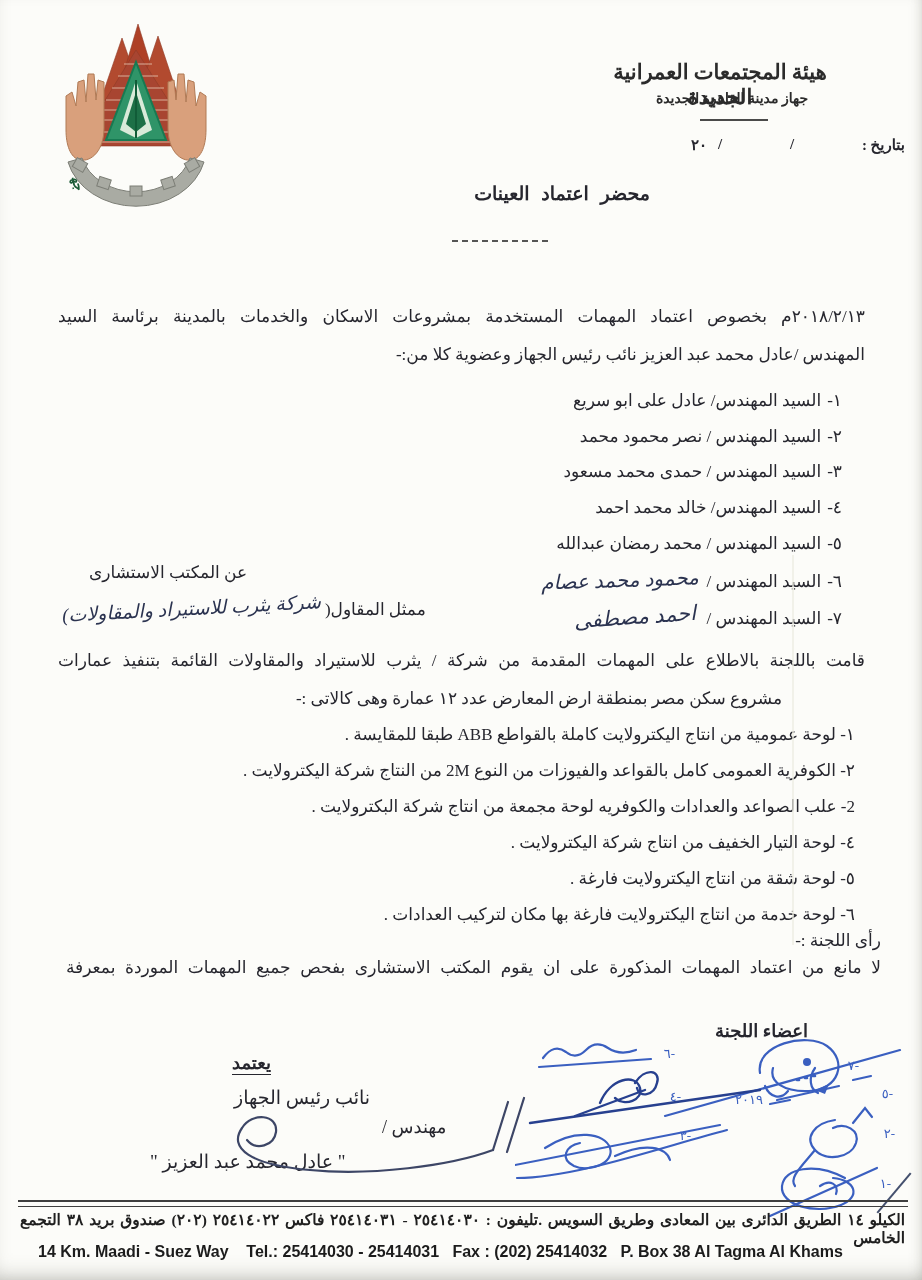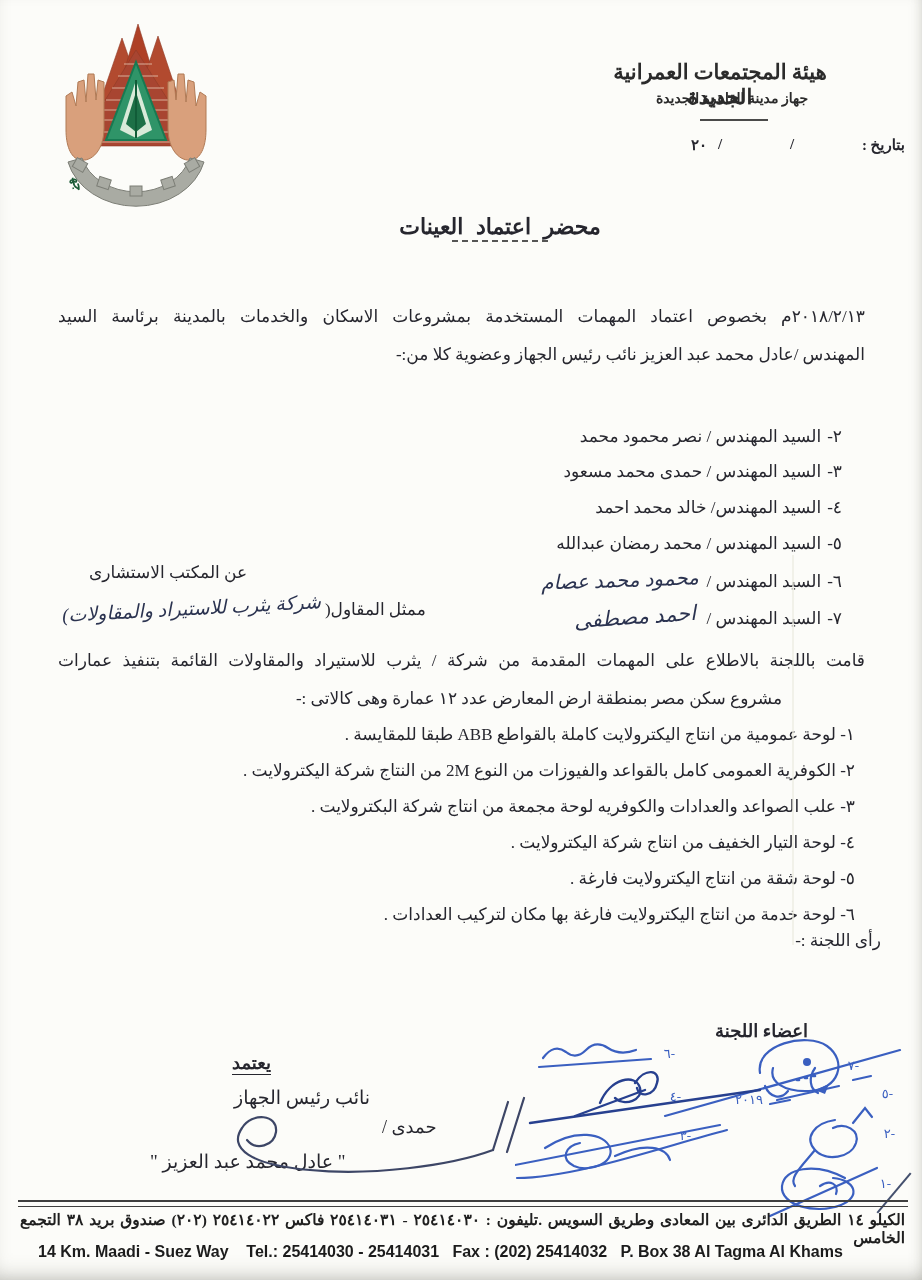--- a/index.html
+++ b/index.html
@@ -78,47 +78,49 @@
 
   <div class="abs hdr b" style="right:72px;top:60px;width:260px;font-size:21px;">هيئة المجتمعات العمرانية الجديدة</div>
   <div class="abs hdr b" style="right:80px;top:90px;width:220px;font-size:14px;">جهاز مدينة القاهرة الجديدة</div>
   <div class="abs" style="left:700px;top:119px;width:68px;border-top:2px solid #4a4a4a;"></div>
 
   <div class="abs b line" style="right:17px;top:136px;font-size:15px;">بتاريخ :</div>
   <div class="abs b line" style="left:790px;top:136px;font-size:15px;">/</div>
   <div class="abs b line" style="left:718px;top:136px;font-size:15px;">/</div>
   <div class="abs b line" style="left:676px;top:136px;font-size:15px;margin-left:15px;">٢٠</div>
 
-  <div class="abs b" style="left:350px;top:182px;width:300px;text-align:center;font-size:22px;word-spacing:7px;margin-top:32px;">محضر اعتماد العينات</div>
+  <div class="abs b" style="left:350px;top:182px;width:300px;text-align:right;font-size:19px;word-spacing:7px;">محضر اعتماد العينات</div>
   <div class="abs" style="left:452px;top:240px;width:96px;border-top:2px dashed #555;"></div>
 
   <div class="abs line just" style="right:57px;left:58px;top:306px;">٢٠١٨/٢/١٣م بخصوص اعتماد المهمات المستخدمة بمشروعات الاسكان والخدمات بالمدينة برئاسة السيد</div>
   <div class="abs line" style="right:57px;top:344px;">المهندس /عادل محمد عبد العزيز نائب رئيس الجهاز وعضوية كلا من:-</div>
 
+  <div class="abs line" style="right:80px;top:390px;"><span class="num">١-</span><span>السيد المهندس/ عادل على ابو سريع</span></div>
   <div class="abs line" style="right:80px;top:426px;"><span class="num">٢-</span><span>السيد المهندس / نصر محمود محمد</span></div>
   <div class="abs line" style="right:80px;top:461px;"><span class="num">٣-</span><span>السيد المهندس / حمدى محمد مسعود</span></div>
   <div class="abs line" style="right:80px;top:497px;"><span class="num">٤-</span><span>السيد المهندس/ خالد محمد احمد</span></div>
   <div class="abs line" style="right:80px;top:533px;"><span class="num">٥-</span><span>السيد المهندس / محمد رمضان عبدالله</span></div>
   <div class="abs line" style="right:80px;top:568px;"><span class="num">٦-</span><span>السيد المهندس /</span><span class="hw" style="font-size:20px;transform:rotate(-2deg);margin-right:8px;">محمود محمد عصام</span></div>
   <div class="abs line" style="right:80px;top:605px;"><span class="num">٧-</span><span>السيد المهندس /</span><span class="hw" style="font-size:21px;transform:rotate(-4deg);margin-right:10px;">احمد مصطفى</span></div>
 
   <div class="abs line" style="left:68px;top:562px;width:415px;text-align:left;margin-left:21px;">عن المكتب الاستشارى</div>
   <div class="abs line" style="left:62px;top:597px;width:415px;text-align:left;"><span>ممثل المقاول(</span><span class="hw" style="font-size:19px;transform:rotate(-3deg);margin-right:4px;">شركة يثرب للاستيراد والمقاولات)</span></div>
 
   <div class="abs line just" style="right:57px;left:58px;top:650px;">قامت باللجنة بالاطلاع على المهمات المقدمة من شركة / يثرب للاستيراد والمقاولات القائمة بتنفيذ عمارات</div>
   <div class="abs line" style="right:140px;top:688px;">مشروع سكن مصر بمنطقة ارض المعارض عدد ١٢ عمارة  وهى كالاتى :-</div>
 
   <div class="abs line" style="right:67px;top:724px;margin-left:47px;">١- لوحة عمومية من انتاج اليكترولايت كاملة بالقواطع ABB طبقا للمقايسة .</div>
   <div class="abs line" style="right:67px;top:760px;">٢- الكوفرية العمومى كامل بالقواعد والفيوزات من النوع 2M  من النتاج شركة اليكترولايت .</div>
-  <div class="abs line" style="right:67px;top:796px;">٣- علب الصواعد والعدادات والكوفريه لوحة مجمعة من انتاج شركة البكترولايت .</div>
+  <div class="abs line" style="right:67px;top:796px;">2- علب الصواعد والعدادات والكوفريه لوحة مجمعة من انتاج شركة البكترولايت .</div>
   <div class="abs line" style="right:67px;top:832px;">٤- لوحة التيار الخفيف من انتاج شركة اليكترولايت .</div>
   <div class="abs line" style="right:67px;top:868px;">٥- لوحة شقة من انتاج اليكترولايت فارغة .</div>
   <div class="abs line" style="right:67px;top:904px;">٦- لوحة خدمة من انتاج اليكترولايت فارغة بها مكان لتركيب العدادات .</div>
 
   <div class="abs line" style="right:41px;top:930px;">رأى اللجنة :-</div>
+  <div class="abs line just" style="right:41px;left:66px;top:957px;">لا مانع من اعتماد المهمات المذكورة على ان يقوم المكتب الاستشارى بفحص جميع المهمات الموردة بمعرفة</div>
 
   <div class="abs line" style="right:114px;top:1020px;font-size:18px;font-weight:bold;">اعضاء اللجنة</div>
 
   <div class="abs" style="left:515px;top:1028px;">
     <svg width="400" height="190" viewBox="0 0 400 190">
       <g fill="none" stroke="#3a5fc0" stroke-width="2.2" stroke-linecap="round">
 
         <path d="M 245 45 C 240 16, 292 4, 312 18 C 333 33, 324 62, 294 63 C 269 64, 254 54, 258 40"></path>
         <path d="M 150 88 L 385 22"></path>
         <path d="M 250 58 C 255 70, 266 72, 273 63"></path>
@@ -160,21 +162,21 @@
       <text class="siglabel" x="376" y="160">-١</text>
       <text class="siglabel" x="160" y="30">-٦</text>
       <text class="siglabel" x="166" y="73">-٤</text>
       <text class="siglabel" x="176" y="112">-٣</text>
       <text class="siglabel" x="248" y="76" font-size="11">٢٠١٩</text>
     </svg>
   </div>
 
   <div class="abs b" style="left:232px;top:1052px;font-size:18px;text-decoration:underline;text-underline-offset:5px;">يعتمد</div>
   <div class="abs" style="left:205px;top:1086px;font-size:19px;margin-left:29px;">نائب رئيس الجهاز</div>
-  <div class="abs" style="left:382px;top:1116px;font-size:18px;">حمدى /</div>
+  <div class="abs" style="left:382px;top:1116px;font-size:18px;">مهندس /</div>
   <div class="abs" style="left:150px;top:1150px;font-size:19px;">" عادل محمد عبد العزيز "</div>
 
   <div class="abs" style="left:190px;top:1088px;">
     <svg width="350" height="100" viewBox="0 0 350 100">
       <g fill="none" stroke="#3d4666" stroke-width="2.2" stroke-linecap="round">
         <path d="M 318 14 L 303 62"></path>
         <path d="M 334 10 L 317 64"></path>
         <path d="M 303 62 C 260 78, 180 88, 120 82 C 60 77, 38 60, 52 40 C 62 24, 88 26, 86 44 C 84 58, 66 63, 57 52"></path>
       </g>
     </svg>

